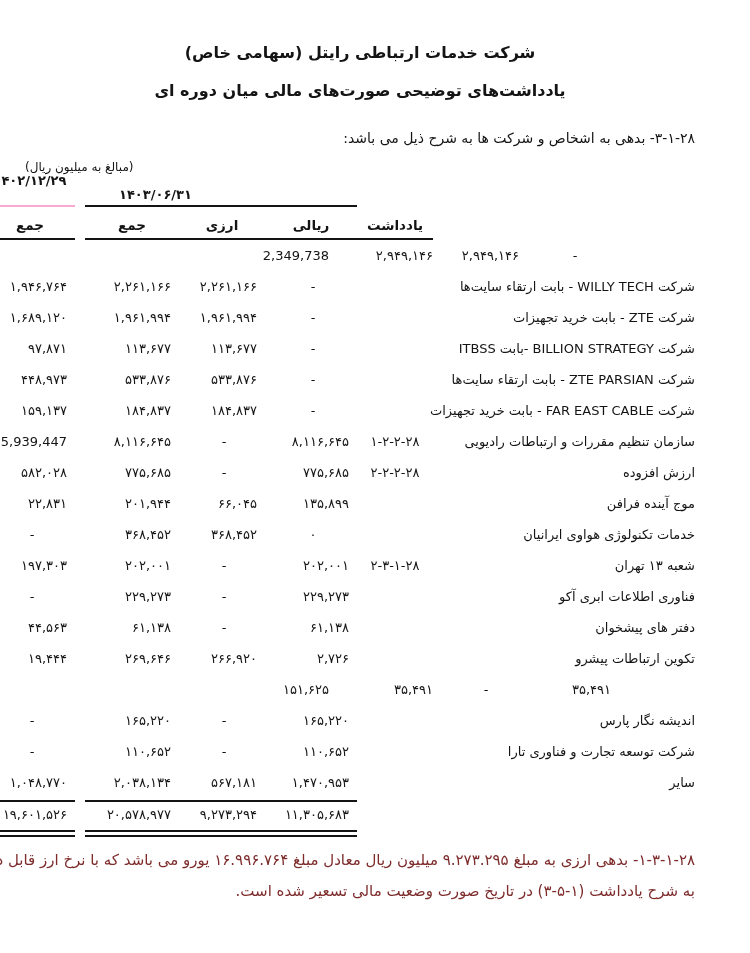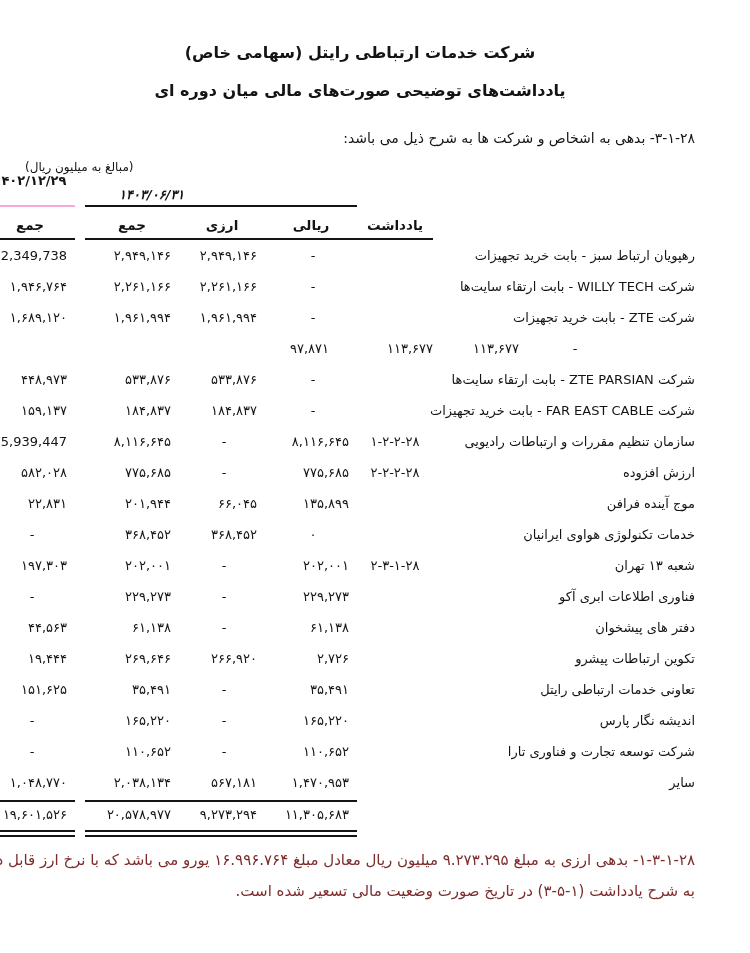--- a/index.html
+++ b/index.html
@@ -22,21 +22,21 @@
   .c-rial {width:92px;}
   .c-arzi {width:86px;}
   .c-t3   {width:94px;}
   .c-gap  {width:10px;}
   .c-t2   {width:90px;}
   .num{text-align:right;padding-left:4px;padding-right:8px;}
   .num.ctr{text-align:center;padding-right:0;}
   
   .date-row{height:27px;font-weight:bold;font-size:13px;align-items:flex-end;}
   .date-row .spacer{width:338px;}
-  .date-merged{width:272px;border-bottom:2px solid #141414;text-align:left;padding:0 0 3px 34px;font-style:italic;}
+  .date-merged{width:272px;border-bottom:2px solid #141414;text-align:left;padding:0 0 3px 34px;}
   .date-prior{border-bottom:2px solid #f9a8d4;text-align:center;padding-bottom:17px;}
   
   .head-row{height:33px;font-weight:bold;font-size:13.5px;align-items:flex-end;}
   .head-row .cell{padding-bottom:5px;}
   .head-row .hd{border-bottom:2px solid #141414;text-align:center;}
   
   .trow{height:31px;}
   
   .total-row{margin-top:2px;}
   .total-row .cell{height:37px;line-height:26px;}
@@ -73,21 +73,20 @@
       <div class="cell c-note hd">یادداشت</div>
       <div class="cell c-rial hd">ریالی</div>
       <div class="cell c-arzi hd">ارزی</div>
       <div class="cell c-t3 hd">جمع</div>
       <div class="cell c-gap"></div>
       <div class="cell c-t2 hd">جمع</div>
     </div>
 
     <div id="table-body">
         <div class="row trow">
-          <div class="cell c-label">رهپویان ارتباط سبز - بابت خرید تجهیزات</div>
           <div class="cell c-note"></div>
           <div class="cell c-rial num ctr">-</div>
           <div class="cell c-arzi num">۲,۹۴۹,۱۴۶</div>
           <div class="cell c-t3 num">۲,۹۴۹,۱۴۶</div>
           <div class="cell c-gap"></div>
           <div class="cell c-t2 num">2,349,738</div>
         </div>
         <div class="row trow">
           <div class="cell c-label">شرکت WILLY TECH - بابت ارتقاء سایت‌ها</div>
           <div class="cell c-note"></div>
@@ -100,20 +99,21 @@
         <div class="row trow">
           <div class="cell c-label">شرکت ZTE - بابت خرید تجهیزات</div>
           <div class="cell c-note"></div>
           <div class="cell c-rial num ctr">-</div>
           <div class="cell c-arzi num">۱,۹۶۱,۹۹۴</div>
           <div class="cell c-t3 num">۱,۹۶۱,۹۹۴</div>
           <div class="cell c-gap"></div>
           <div class="cell c-t2 num">۱,۶۸۹,۱۲۰</div>
         </div>
         <div class="row trow">
+          <div class="cell c-label">شرکت BILLION STRATEGY -بابت ITBSS</div>
           <div class="cell c-note"></div>
           <div class="cell c-rial num ctr">-</div>
           <div class="cell c-arzi num">۱۱۳,۶۷۷</div>
           <div class="cell c-t3 num">۱۱۳,۶۷۷</div>
           <div class="cell c-gap"></div>
           <div class="cell c-t2 num">۹۷,۸۷۱</div>
         </div>
         <div class="row trow">
           <div class="cell c-label">شرکت ZTE PARSIAN - بابت ارتقاء سایت‌ها</div>
           <div class="cell c-note"></div>
@@ -198,21 +198,20 @@
         <div class="row trow">
           <div class="cell c-label">تکوین ارتباطات پیشرو</div>
           <div class="cell c-note"></div>
           <div class="cell c-rial num">۲,۷۲۶</div>
           <div class="cell c-arzi num">۲۶۶,۹۲۰</div>
           <div class="cell c-t3 num">۲۶۹,۶۴۶</div>
           <div class="cell c-gap"></div>
           <div class="cell c-t2 num">۱۹,۴۴۴</div>
         </div>
         <div class="row trow">
-          <div class="cell c-label">تعاونی خدمات ارتباطی رایتل</div>
           <div class="cell c-note"></div>
           <div class="cell c-rial num">۳۵,۴۹۱</div>
           <div class="cell c-arzi num ctr">-</div>
           <div class="cell c-t3 num">۳۵,۴۹۱</div>
           <div class="cell c-gap"></div>
           <div class="cell c-t2 num">۱۵۱,۶۲۵</div>
         </div>
         <div class="row trow">
           <div class="cell c-label">اندیشه نگار پارس</div>
           <div class="cell c-note"></div>

